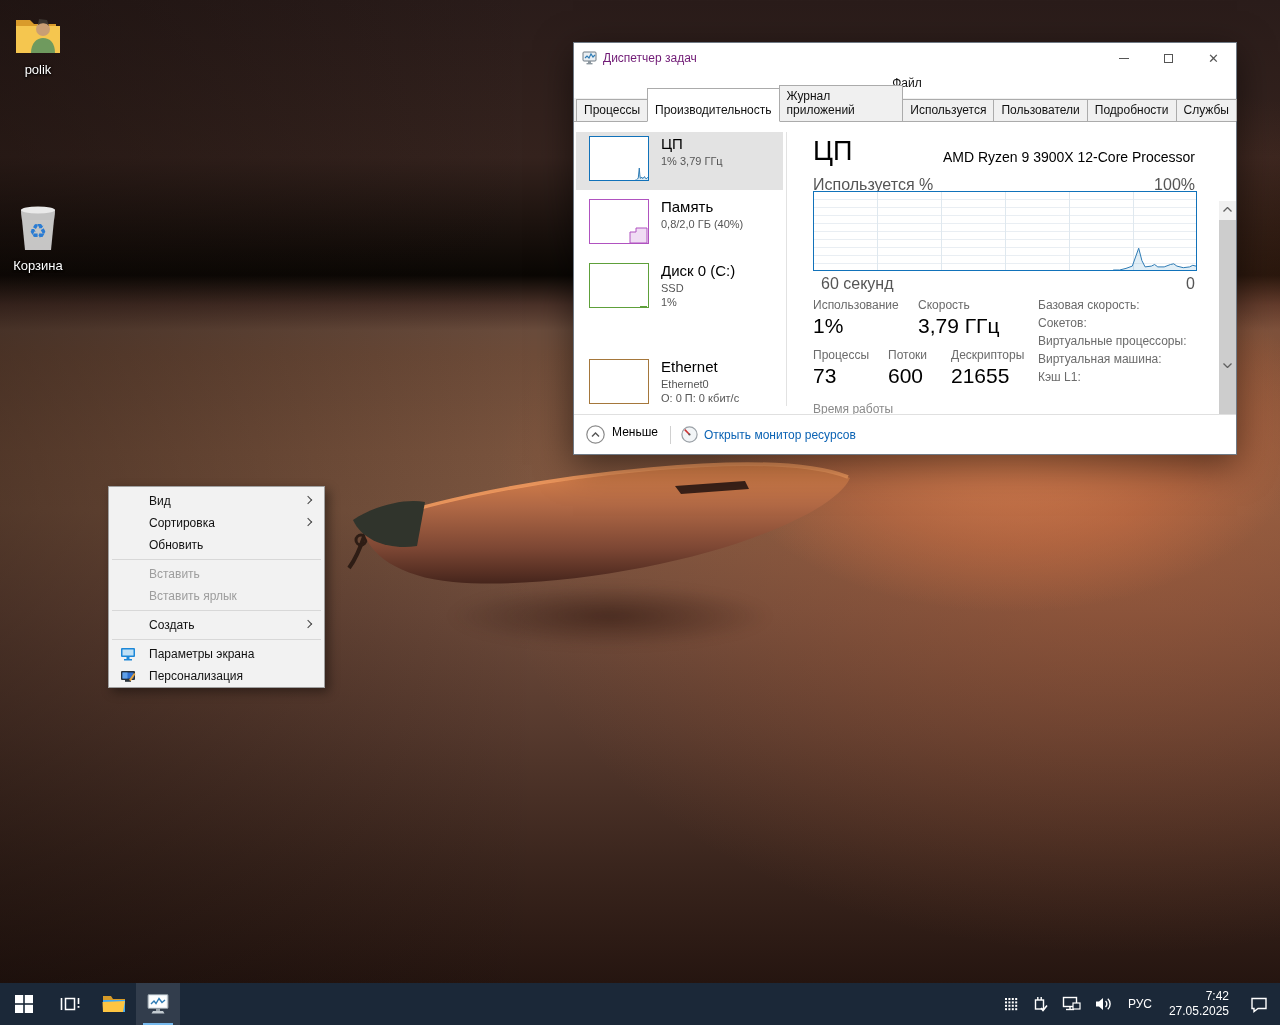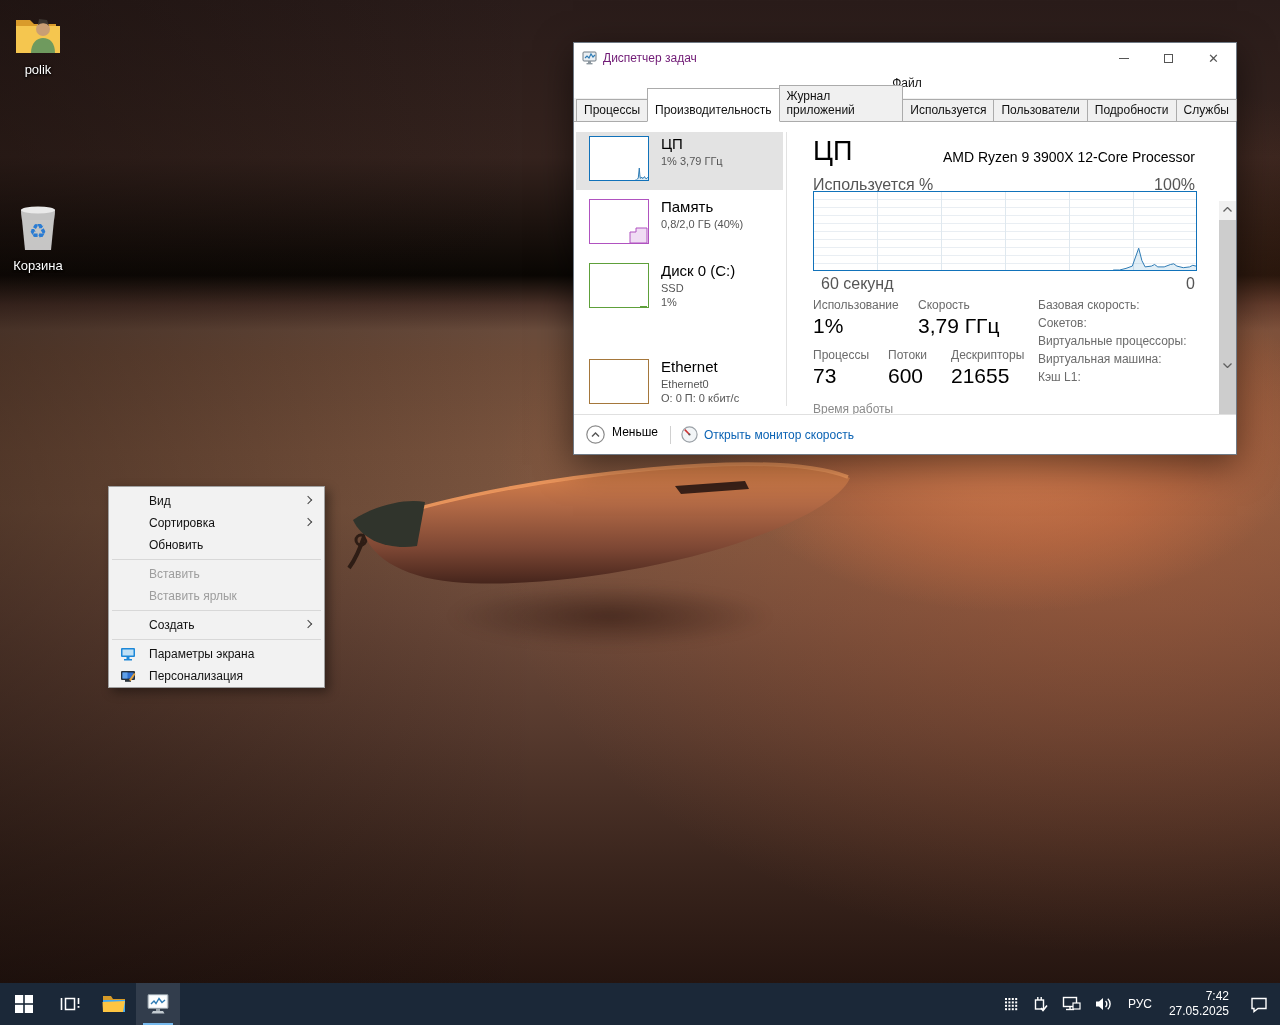--- a/index.html
+++ b/index.html
@@ -352,21 +352,21 @@
       </svg>
       <span id="less-label">Меньше</span>
     </div>
     <div id="footer-sep"></div>
     <div id="resmon-link">
       <svg width="17" height="17" viewBox="0 0 17 17">
         <circle cx="8.5" cy="8.5" r="7.6" fill="#f2f5f7" stroke="#9aa0a6" stroke-width="1.2"></circle>
         <line x1="8.5" y1="8.5" x2="3.8" y2="3.6" stroke="#c33" stroke-width="1.6"></line>
         <circle cx="8.5" cy="8.5" r="1.1" fill="#555"></circle>
       </svg>
-      <span id="resmon-label">Открыть монитор скорость</span>
+      <span id="resmon-label">Открыть монитор ресурсов</span>
     </div>
   </div>
 </div>
 
 <div id="taskbar">
   <div id="start-btn">
     <svg width="18" height="18" viewBox="0 0 18 18">
       <rect x="0" y="0" width="8.2" height="8.2" fill="#fff"></rect>
         <rect x="9.8" y="0" width="8.2" height="8.2" fill="#fff"></rect>
       <rect x="0" y="9.8" width="8.2" height="8.2" fill="#fff"></rect>

